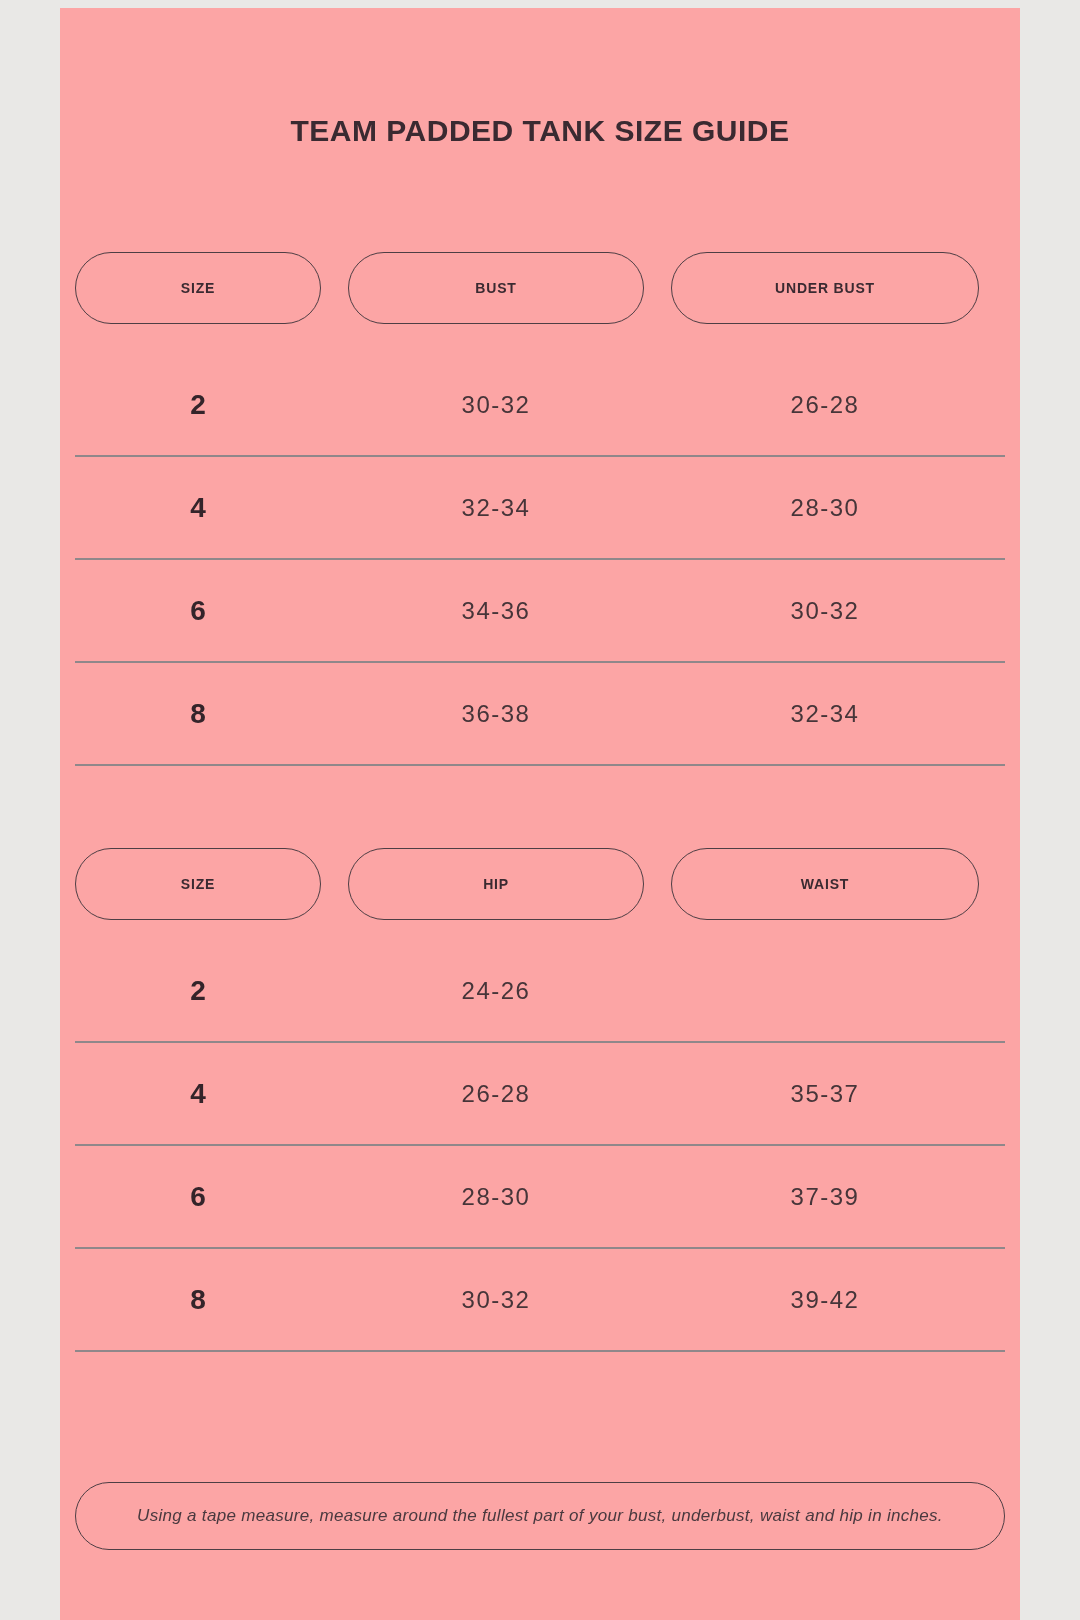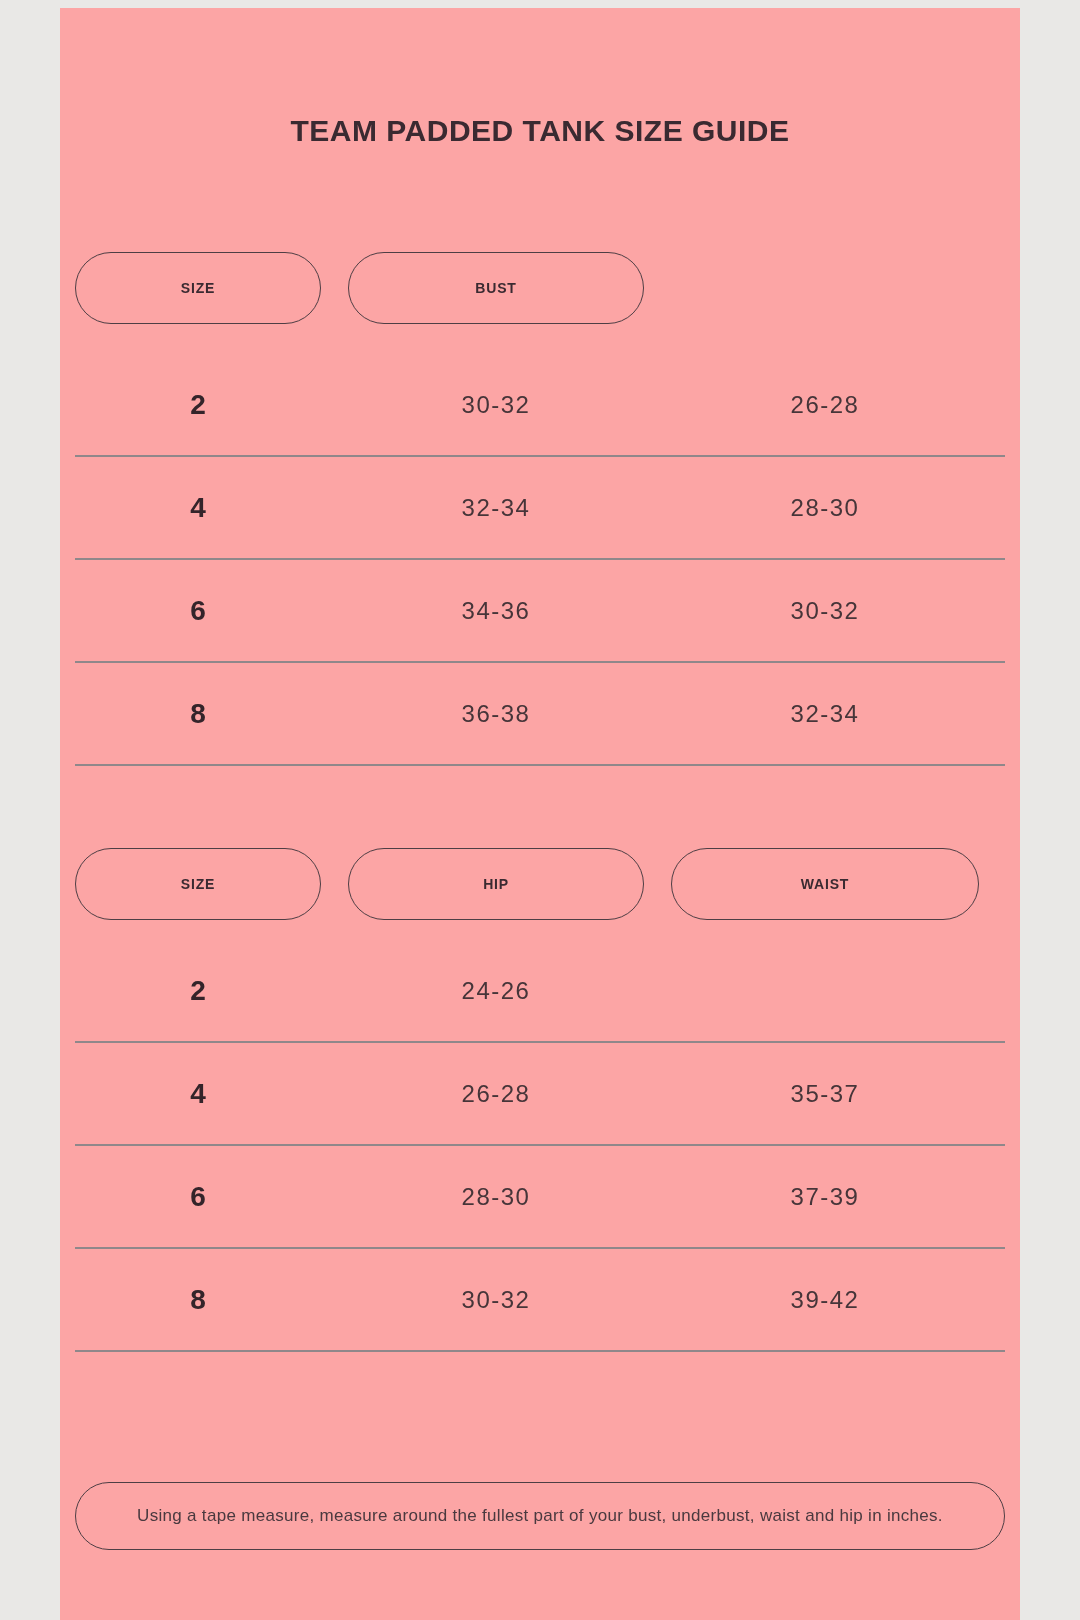--- a/index.html
+++ b/index.html
@@ -77,35 +77,37 @@
     display: flex;
     flex-direction: row;
     align-items: center;
     justify-content: center;
     box-sizing: border-box;
     font-size: 17px;
     line-height: 1.42;
     letter-spacing: 0.3px;
     color: #4a393f;
     text-align: center;
+    font-style: italic;
   }
 </style>
 </head>
 <body>
 
 <div class="page">
 
   <div class="title">TEAM PADDED TANK SIZE GUIDE</div>
 
   <div class="content">
 
     <div class="table t1">
       <div class="pill-row">
         <div class="pill">SIZE</div>
         <div class="pill">BUST</div>
+        <div class="pill">UNDER BUST</div>
       </div>
       <div class="rows">
         <div class="row">
           <div class="cell size">2</div>
           <div class="cell">30-32</div>
           <div class="cell">26-28</div>
         </div>
         <div class="row">
           <div class="cell size">4</div>
           <div class="cell">32-34</div>

